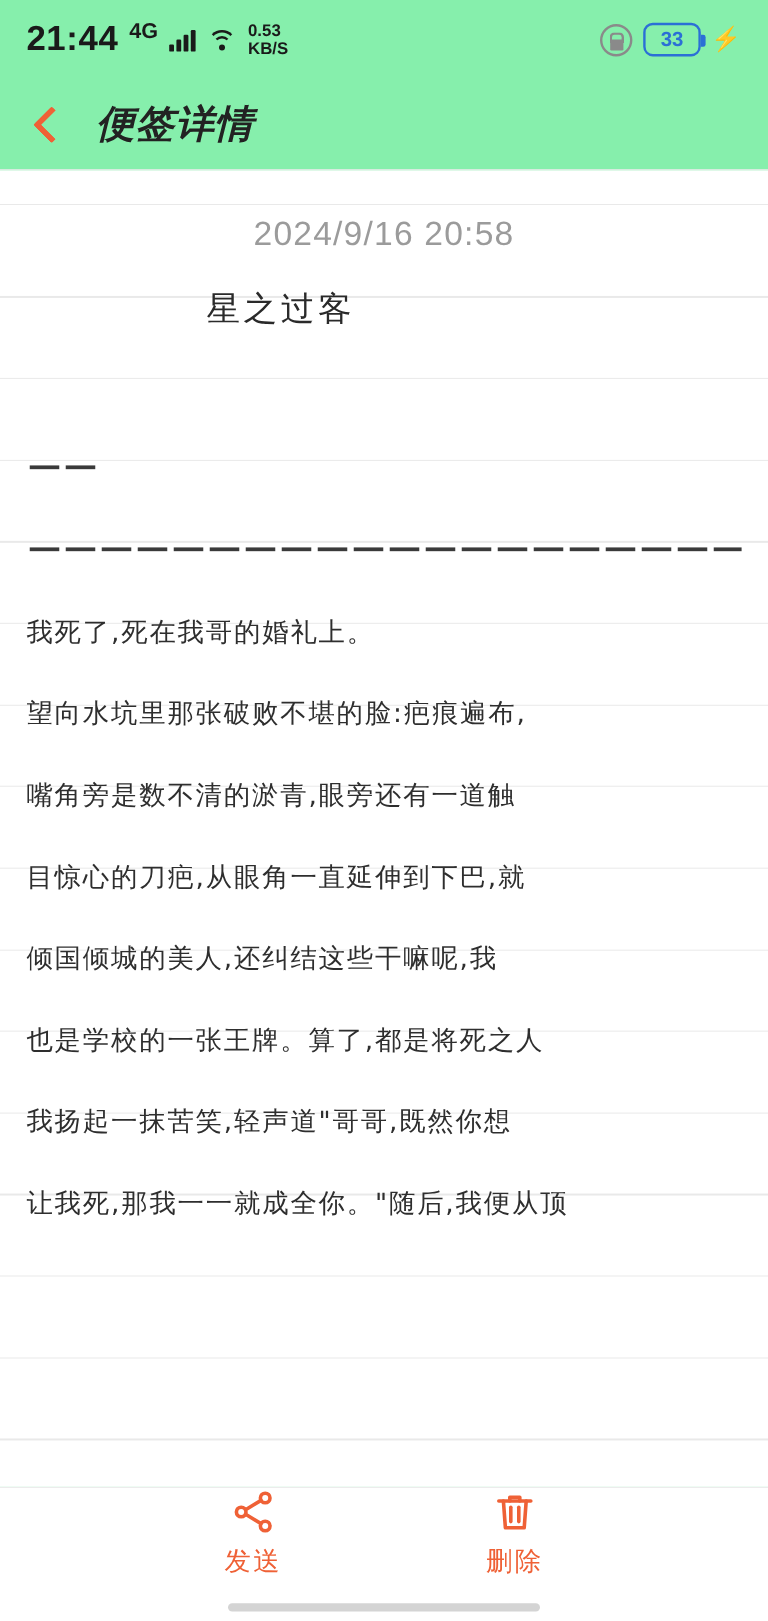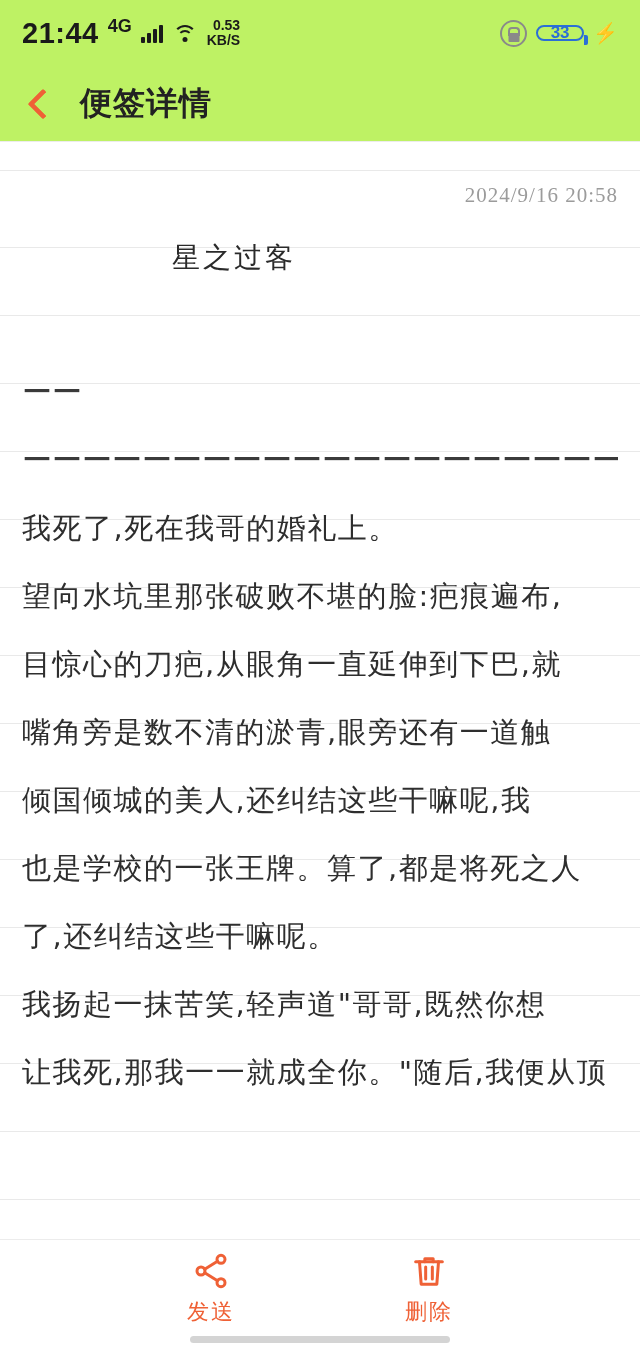--- a/index.html
+++ b/index.html
@@ -7,21 +7,21 @@
     width: 640px;
     height: 1351px;
     background: #ffffff;
     font-family: "Liberation Sans", sans-serif;
     overflow: hidden;
   }
   .phone {
     position: relative;
     width: 640px;
     height: 1351px;
-    background: #bef264;
+    background: #86efac;
     display: flex;
     flex-direction: column;
   }
 
   
   .statusbar {
     height: 66px;
     display: flex;
     align-items: center;
     padding: 0 22px;
@@ -68,21 +68,21 @@
   }
   .wifi span.a { width: 24px; height: 24px; top: 2px; }
   .wifi span.b { width: 15px; height: 15px; top: 7px; }
   .wifi span.c {
     width: 5px; height: 5px; top: 14px; border-radius: 50%;
     background: #1a1a1a; border: none;
   }
   .sb-speed {
     display: flex; flex-direction: column;
     line-height: 1.05;
-    font-size: 14px; font-weight: 700; color: #1a1a1a; text-align: right;
+    font-size: 14px; font-weight: 700; color: #1a1a1a;
   }
   .sb-right {
     margin-left: auto;
     display: flex;
     align-items: center;
     gap: 9px;
   }
   .lockicon {
     width: 27px; height: 27px;
     border-radius: 50%;
@@ -100,21 +100,21 @@
   }
   .lockicon:after {
     content: "";
     position: absolute; left: 50%; top: 11px;
     transform: translateX(-50%);
     width: 11px; height: 9px;
     background: #8a8a8a;
     border-radius: 1px;
   }
   .battery {
-    width: 48px; height: 16px;
+    width: 48px; height: 28px;
     border: 2.5px solid #2b6fd6;
     border-radius: 8px;
     display: flex; align-items: center; justify-content: center;
     color: #2b6fd6;
     font-size: 17px;
     font-weight: 700;
     position: relative;
   }
   .battery:after {
     content:"";
@@ -128,20 +128,21 @@
 
   
   .titlebar {
     height: 76px;
     display: flex;
     align-items: center;
     padding: 0 26px;
     gap: 26px;
     flex: 0 0 auto;
     border-bottom: 1px solid #ececec;
+    font-style: italic;
   }
   .back-chevron {
     width: 22px; height: 22px;
     border-left: 5px solid #ef6136;
     border-bottom: 5px solid #ef6136;
     transform: rotate(45deg);
     margin-left: 6px;
     border-radius: 2px;
   }
   .page-title {
@@ -170,63 +171,63 @@
       #e9e9e9 68px
     );
     background-position: 0 38px;
     pointer-events: none;
   }
   .note-inner {
     position: relative;
     padding: 0 22px;
   }
   .note-date {
-    text-align: right;
-    font-size: 21px;
+    text-align: center;
+    font-size: 28px;
     color: #9b9b9b;
-    font-family: Liberation Serif, serif;
+    font-family: Liberation Sans, sans-serif;
     padding-top: 38px;
     height: 68px;
     line-height: 30px;
     letter-spacing: 1px;
   }
   .note-title {
     font-size: 28px;
     color: #2a2a2a;
     height: 68px;
     line-height: 96px;
     padding-left: 150px;
     font-family: "DejaVu Sans", sans-serif;
     letter-spacing: 3px;
   }
   .spacer-line { height: 68px; }
   .note-line {
     height: 68px;
     line-height: 92px;
-    font-size: 29px;
+    font-size: 22px;
     color: #2e2e2e;
     font-family: "DejaVu Sans", sans-serif;
     letter-spacing: 1.5px;
     white-space: nowrap;
     overflow: hidden;
   }
   .note-line.wave {
     letter-spacing: 0px;
     font-size: 30px;
     color: #3a3a3a;
   }
 
   
   .bottombar {
     flex: 0 0 auto;
     height: 112px;
     border-top: 1px solid #ececec;
     background: #fff;
     display: flex;
-    align-items: center;
+    align-items: flex-start;
     justify-content: center;
     gap: 170px;
     padding-bottom: 14px;
   }
   .bbtn {
     display: flex;
     flex-direction: column;
     align-items: center;
     gap: 6px;
     color: #ef6136;
@@ -289,25 +290,24 @@
   <div class="note">
     <div class="ruled"></div>
     <div class="note-inner">
       <div class="note-date">2024/9/16 20:58</div>
       <div class="note-title">星之过客</div>
       <div class="spacer-line"></div>
       <div class="note-line wave">ーー</div>
       <div class="note-line wave">ーーーーーーーーーーーーーーーーーーーー</div>
       <div class="note-line">我死了,死在我哥的婚礼上。</div>
       <div class="note-line">望向水坑里那张破败不堪的脸:疤痕遍布,</div>
+      <div class="note-line">嘴角旁是数不清的淤青,眼旁还有一道触</div>
       <div class="note-line">目惊心的刀疤,从眼角一直延伸到下巴,就</div>
-      <div class="note-line">嘴角旁是数不清的淤青,眼旁还有一道触</div>
       <div class="note-line">倾国倾城的美人,还纠结这些干嘛呢,我</div>
       <div class="note-line">也是学校的一张王牌。算了,都是将死之人</div>
-      <div class="note-line">了,还纠结这些干嘛呢。</div>
       <div class="note-line">我扬起一抹苦笑,轻声道"哥哥,既然你想</div>
       <div class="note-line">让我死,那我一一就成全你。"随后,我便从顶</div>
     </div>
   </div>
 
   <div class="bottombar">
     <div class="bbtn">
       <span>
         <svg width="40" height="40" viewBox="0 0 24 24" fill="none" stroke="#ef6136" stroke-width="1.8" stroke-linecap="round" stroke-linejoin="round">
           <circle cx="18" cy="5" r="2.4"></circle>

